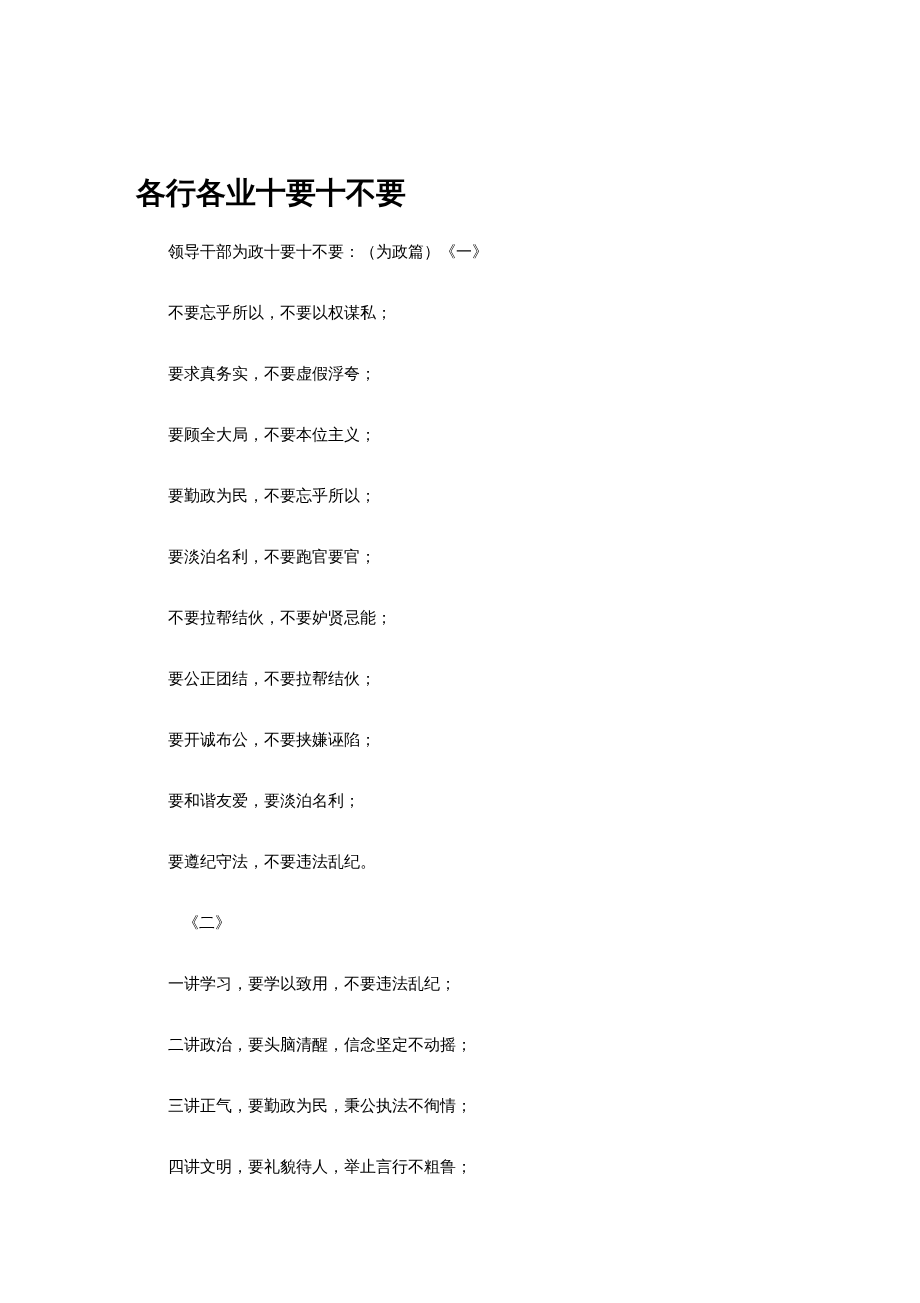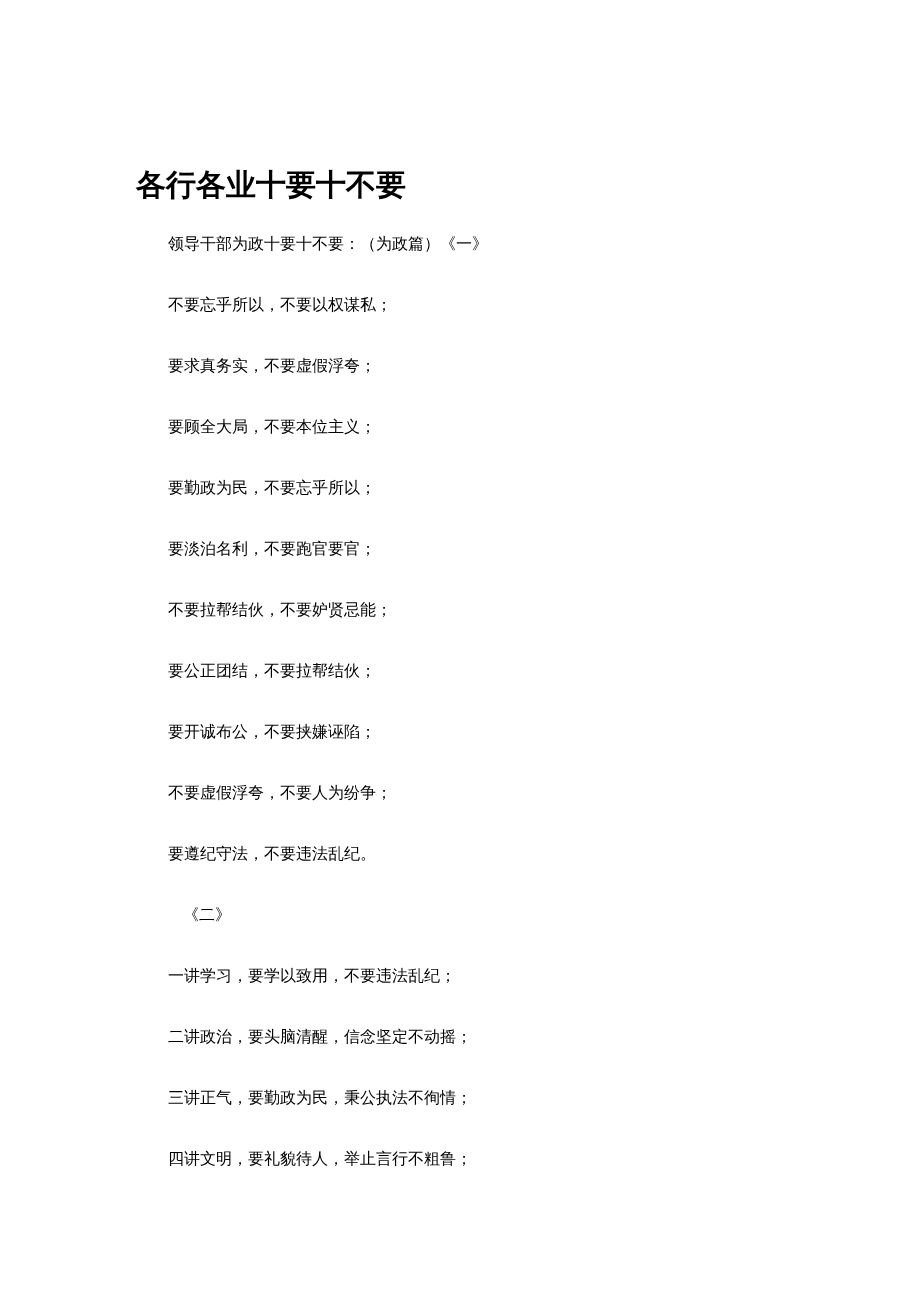--- a/index.html
+++ b/index.html
@@ -12,33 +12,33 @@
     width: 920px;
     height: 1303px;
     background: #ffffff;
     overflow: hidden;
     font-family: "Liberation Serif", "DejaVu Serif", serif;
     color: #000000;
   }
   .doc-title {
     position: absolute;
     left: 136px;
-    top: 168px;
+    top: 176px;
     margin: 0;
     font-size: 30px;
     line-height: 1.1;
     font-weight: 700;
     color: #000000;
     font-family: "Liberation Sans", "DejaVu Sans", sans-serif;
     white-space: nowrap;
   }
   .content {
     position: absolute;
     left: 168px;
-    top: 236px;
+    top: 244px;
     width: 660px;
   }
   .content p {
     margin: 0 0 45px 0;
     font-size: 16px;
     line-height: 16px;
     white-space: nowrap;
     color: #000000;
   }
   .section-marker {
@@ -60,21 +60,21 @@
     <p>领导干部为政十要十不要：（为政篇）《一》</p>
 
     <p>不要忘乎所以，不要以权谋私；</p>
     <p>要求真务实，不要虚假浮夸；</p>
     <p>要顾全大局，不要本位主义；</p>
     <p>要勤政为民，不要忘乎所以；</p>
     <p>要淡泊名利，不要跑官要官；</p>
     <p>不要拉帮结伙，不要妒贤忌能；</p>
     <p>要公正团结，不要拉帮结伙；</p>
     <p>要开诚布公，不要挟嫌诬陷；</p>
-    <p>不要虚假浮夸，不要人为纷争；</p>
+    <p>要和谐友爱，要淡泊名利；</p>
     <p>要遵纪守法，不要违法乱纪。</p>
 
     <p class="section-marker">《二》</p>
 
     <p class="extra-gap">一讲学习，要学以致用，不要违法乱纪；</p>
     <p>二讲政治，要头脑清醒，信念坚定不动摇；</p>
     <p>三讲正气，要勤政为民，秉公执法不徇情；</p>
     <p>四讲文明，要礼貌待人，举止言行不粗鲁；</p>
 
   </div>

